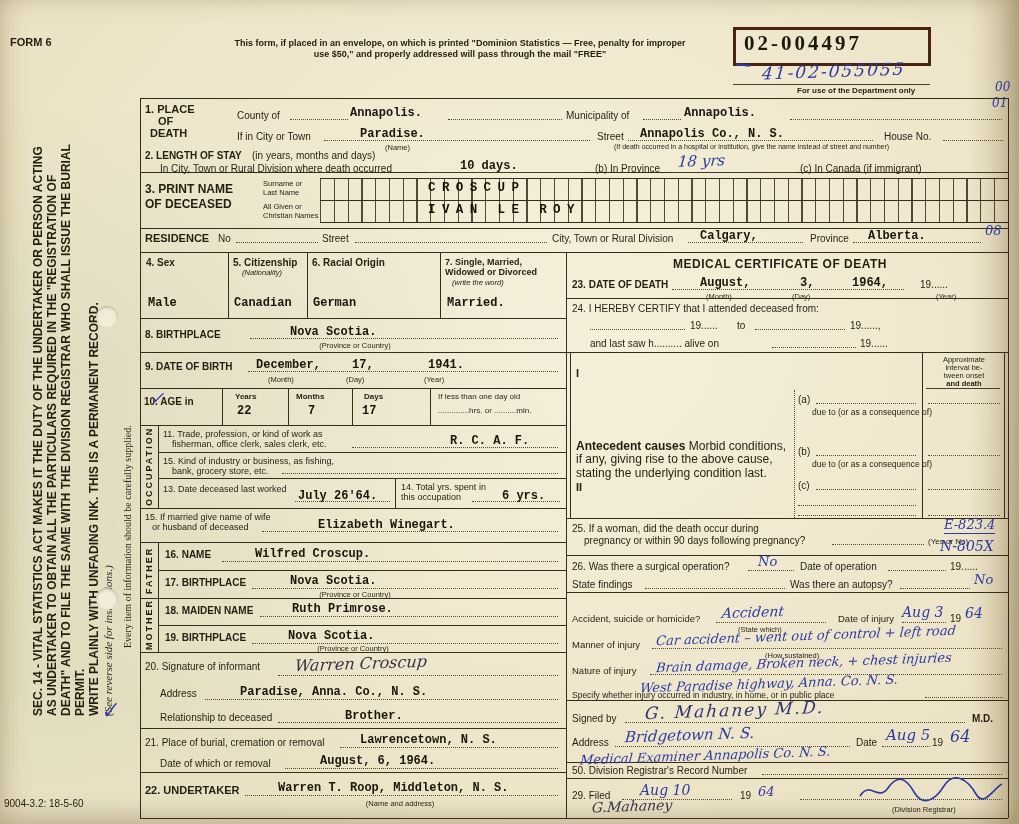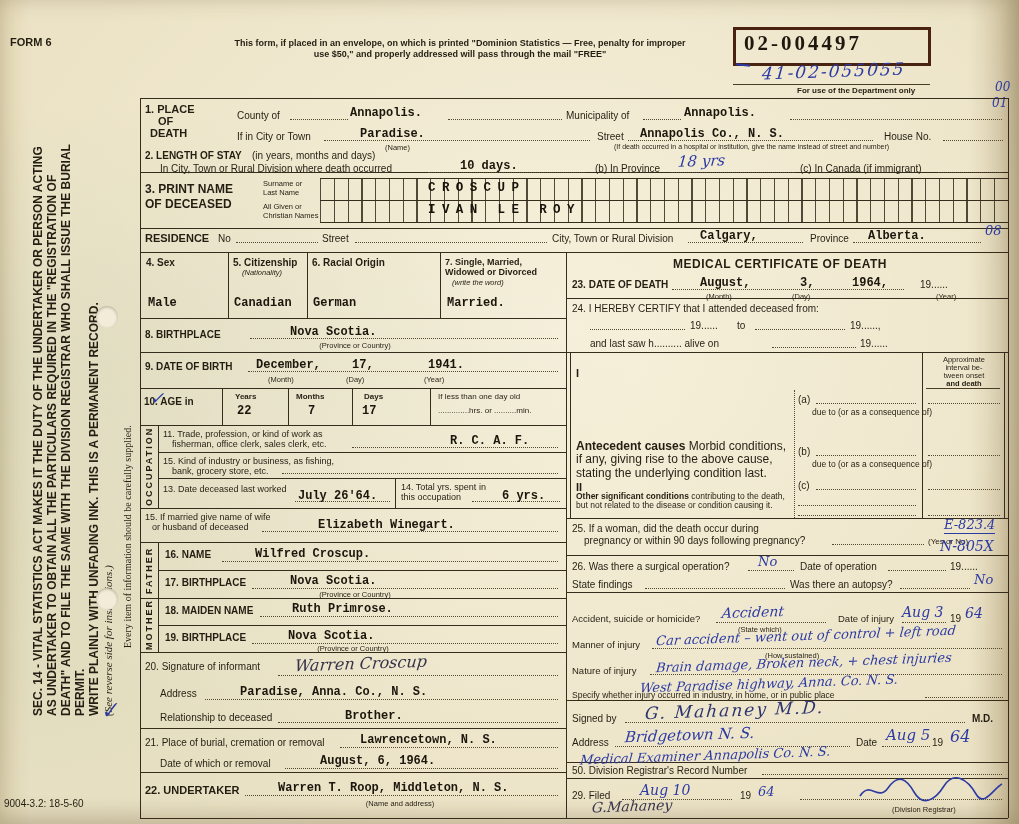--- a/index.html
+++ b/index.html
@@ -302,21 +302,20 @@
   <span class="ab s10" style="left:798px;top:394px">(a)</span>
   <div class="dl" style="left:816px;top:403px;width:100px"></div>
   <span class="ab s85" style="left:812px;top:407px">due to (or as a consequence of)</span>
   <div class="ab" style="left:576px;top:440px;width:212px;font-size:12px;line-height:1.12"><span class="b">Antecedent causes</span> <span>Morbid conditions, if any, giving rise to the above cause, stating the underlying condition last.</span></div>
   <span class="ab s10" style="left:798px;top:446px">(b)</span>
   <div class="dl" style="left:816px;top:455px;width:100px"></div>
   <span class="ab s85" style="left:812px;top:459px">due to (or as a consequence of)</span>
   <span class="ab s10" style="left:798px;top:480px">(c)</span>
   <div class="dl" style="left:816px;top:489px;width:100px"></div>
   <span class="ab b s11" style="left:576px;top:481px">II</span>
-  <div class="ab" style="left:576px;top:492px;width:214px;font-size:8.5px;line-height:1.1"><span class="b">Other significant conditions</span> <span>contributing to the death, but not related to the disease or condition causing it.</span></div>
   <div class="dl" style="left:798px;top:505px;width:118px"></div>
   <div class="dl" style="left:798px;top:515px;width:118px"></div>
   <div class="dl" style="left:928px;top:403px;width:72px"></div>
   <div class="dl" style="left:928px;top:455px;width:72px"></div>
   <div class="dl" style="left:928px;top:489px;width:72px"></div>
   <div class="dl" style="left:928px;top:515px;width:72px"></div>
 
   <span class="ab s10" style="left:572px;top:523px">25. If a woman, did the death occur during</span>
   <span class="ab s10" style="left:584px;top:535px">pregnancy or within 90 days following pregnancy?</span>
   <div class="dl" style="left:832px;top:544px;width:92px"></div>

